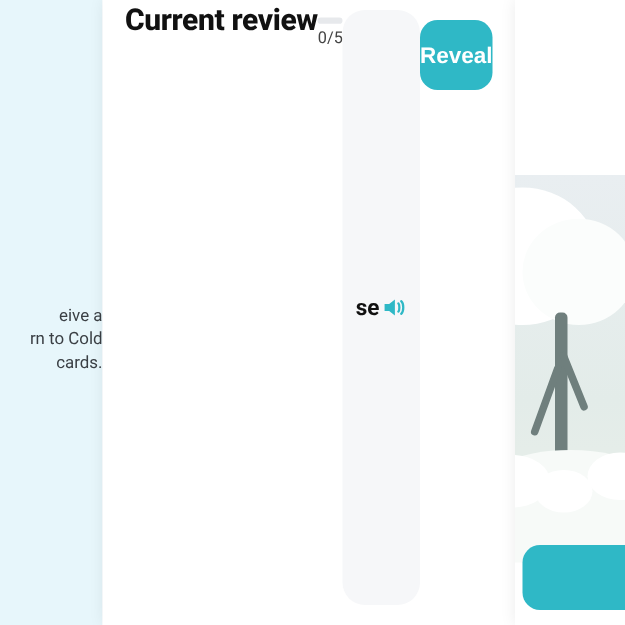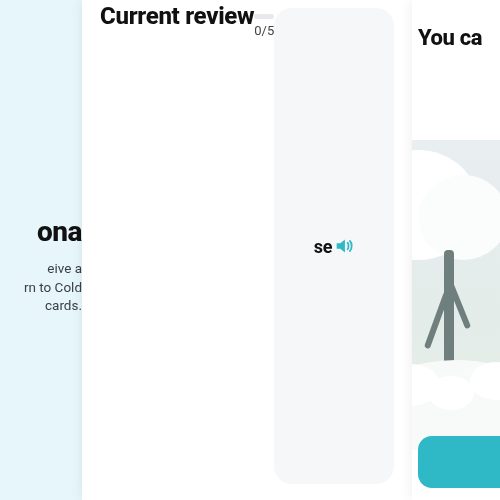--- a/index.html
+++ b/index.html
@@ -42,21 +42,20 @@
 </style>
 </head>
 <body>
 
 <div class="stage">
 
   <div class="panel p1 shadow-edge">
     <div class="p1-inner">
       <h2>
         <br>
-        <span>ona</span>
       </h2>
       <p>
         <span>eive a</span><br>
         <span>rn to Cold</span><br>
         <span>cards.</span>
       </p>
     </div>
   </div>
 
   <div class="panel p2 shadow-edge">
@@ -72,25 +71,26 @@
         <span>se</span>
         <span class="audio-btn">
           <svg viewBox="0 0 24 24" fill="none">
             <path d="M4 9v6h4l5 4V5L8 9H4z" fill="#2fb8c6"></path>
             <path d="M16 8.5c1.2 1 1.2 6-0 7" stroke="#2fb8c6" stroke-width="2" stroke-linecap="round" fill="none"></path>
             <path d="M18.5 6.5c2.4 2 2.4 9 0 11" stroke="#2fb8c6" stroke-width="2" stroke-linecap="round" fill="none"></path>
           </svg>
         </span>
       </div>
     </div>
+    <button class="reveal-btn">Reveal</button>
   </div>
 
   <div class="panel p3 shadow-edge">
     <h2>
-      <span>You ca</span><br>
+      <br>
     </h2>
 
     <div class="p3-illustration">
       <div class="sky"></div>
 
       <div class="tree-canopy" style="width:120px;height:110px;left:-40px;top:10px;"></div>
       <div class="tree-canopy" style="width:90px;height:85px;left:20px;top:35px;background:#fbfdfc;"></div>
 
       <div class="tree-trunk" style="height:120px;left:46px;top:110px;"></div>
       <div class="tree-trunk" style="height:60px;width:6px;left:36px;top:150px;transform:rotate(20deg);"></div>

